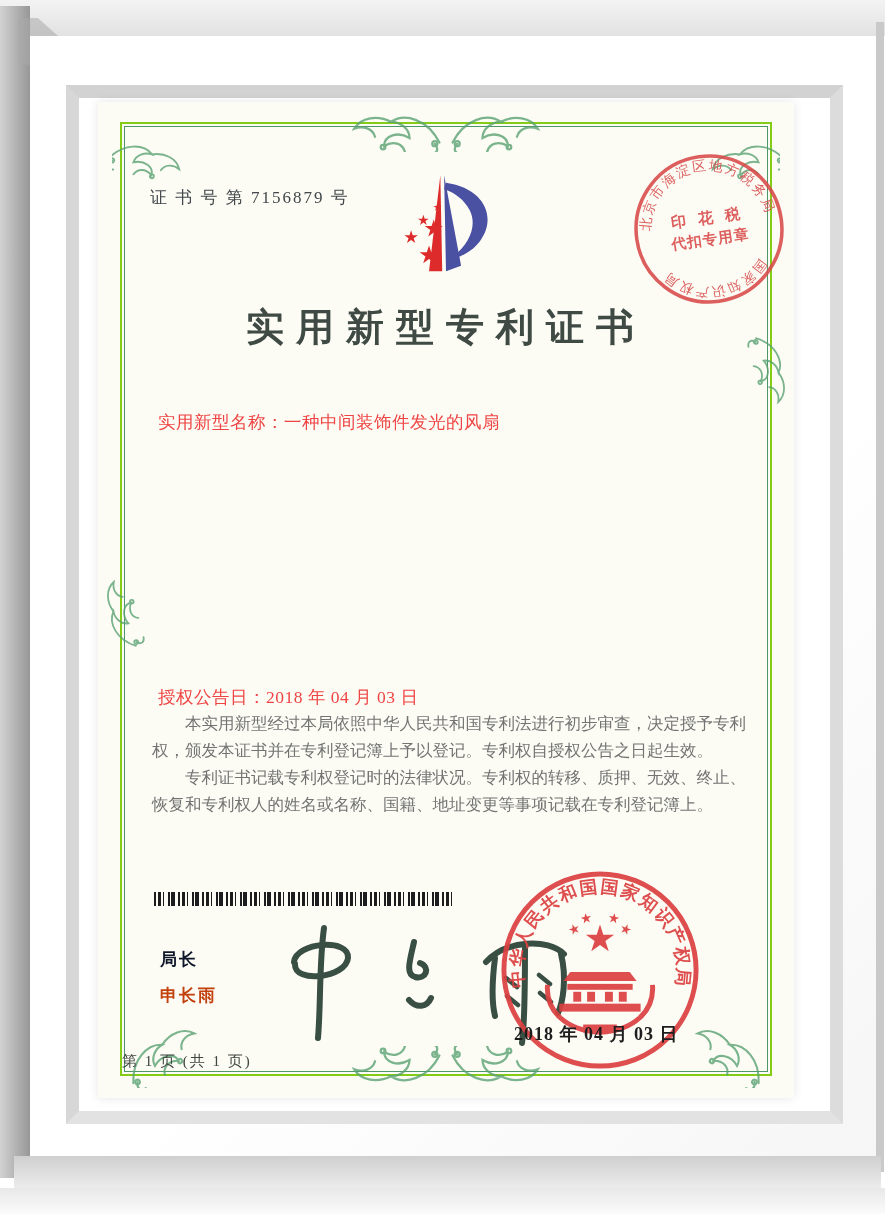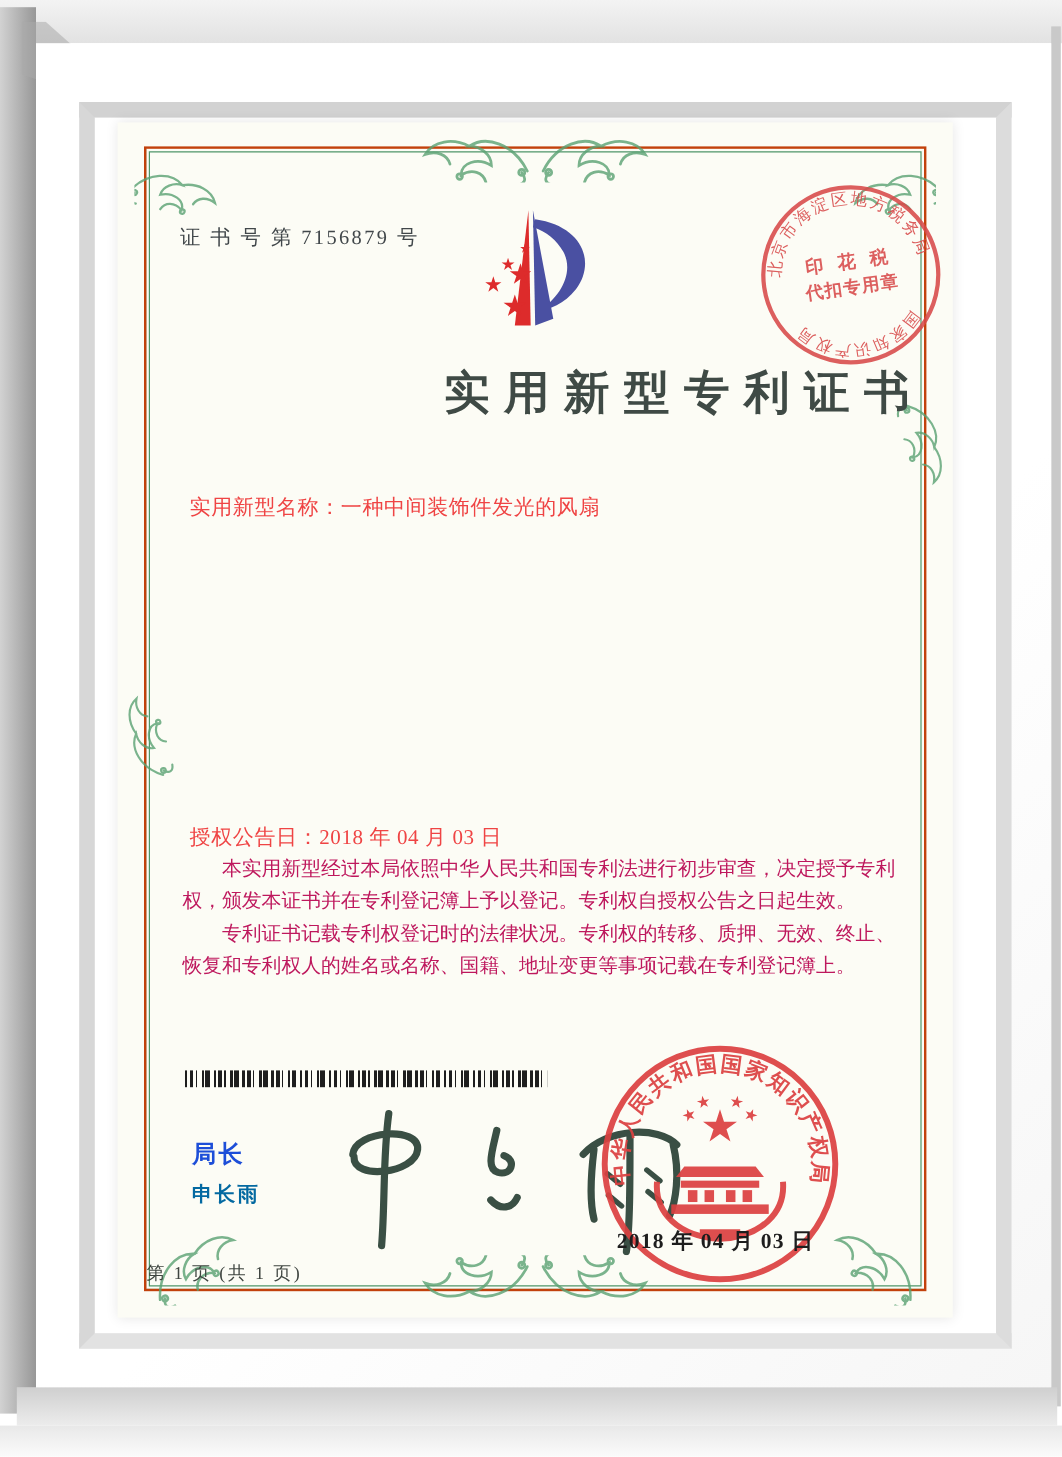--- a/index.html
+++ b/index.html
@@ -20,46 +20,46 @@
   .wall-bottom{position:absolute;left:0;right:0;bottom:0;height:26px;
     background:linear-gradient(#e8e8e8,#fbfbfb);}
   .frame-face{position:absolute;left:30px;top:36px;right:9px;bottom:58px;
     background:linear-gradient(135deg,#ffffff 60%,#f6f6f6);}
   .frame-bevel{position:absolute;left:66px;top:85px;right:42px;bottom:90px;
     border:13px solid;border-color:#d2d2d2 #dcdcdc #e2e2e2 #d7d7d7;background:#ffffff;}
   
   .paper{position:absolute;left:98px;top:102px;width:696px;height:996px;
     background:#fcfcf5;box-shadow:0 0 10px rgba(0,0,0,.10);}
   .green-border{position:absolute;inset:20px 22px 22px 22px;
-    border:2px solid #c2410c;
+    border:2px solid #84cc16;
     box-shadow:inset 0 0 0 2px #fbfcf5, inset 0 0 0 3px #4e9568;padding-left:32px;}
   
   .orn{position:absolute;pointer-events:none;opacity:.8;}
   
   .cert-no{position:absolute;left:28px;top:62px;font-size:17px;color:#41474a;letter-spacing:2px;}
   .logo{position:absolute;left:50%;transform:translateX(-50%);top:42px;width:132px;height:122px;}
   .tax-stamp{position:absolute;right:-20px;top:24px;width:162px;height:162px;transform:rotate(-8deg);opacity:.88;}
-  .title{position:absolute;left:0;right:0;top:178px;text-align:right;
+  .title{position:absolute;left:0;right:0;top:178px;text-align:center;
     font-size:38px;font-weight:700;letter-spacing:12px;color:#3f4a45;}
   .field{position:absolute;left:36px;right:26px;font-size:17.5px;color:#ef4444;letter-spacing:.5px;white-space:nowrap;}
   .f0{top:286px}.f1{top:341px}.f2{top:396px}.f3{top:451px}.f4{top:506px}.f5{top:561px}
   .paras{position:absolute;left:30px;right:24px;top:586px;}
   .paras p{margin:0;text-indent:2em;font-size:16.5px;line-height:27px;
-    color:#be185d;text-align:justify;}
+    color:#737373;text-align:justify;}
   .barcode{position:absolute;left:32px;top:768px;width:302px;height:14px;
     background:repeating-linear-gradient(90deg,
       #1d1d1d 0 2px,#fcfcf5 2px 4px,#1d1d1d 4px 7px,#fcfcf5 7px 9px,
       #1d1d1d 9px 10px,#fcfcf5 10px 14px,#1d1d1d 14px 16px,#fcfcf5 16px 17px,
       #1d1d1d 17px 21px,#fcfcf5 21px 24px);}
   .signer-title{position:absolute;left:38px;top:824px;
     font-family:"Liberation Sans","DejaVu Sans",sans-serif;
-    font-size:20px;font-weight:700;color:#1d4ed8;letter-spacing:2px;}
+    font-size:17px;font-weight:700;color:#0f172a;letter-spacing:2px;}
   .signer-name{position:absolute;left:38px;top:860px;
     font-family:"Liberation Sans","DejaVu Sans",sans-serif;
-    font-size:17px;font-weight:700;color:#0369a1;letter-spacing:2px;}
+    font-size:17px;font-weight:700;color:#c2410c;letter-spacing:2px;}
   .signature{position:absolute;left:140px;top:792px;width:330px;height:130px;}
   .seal{position:absolute;left:374px;top:742px;width:208px;height:208px;opacity:.92;}
   .seal-date{position:absolute;left:392px;top:898px;font-size:18px;font-weight:700;
     color:#1d1d1d;letter-spacing:1px;z-index:5;}
   .footer{position:absolute;left:0;right:0;top:928px;text-align:left;
     font-size:15px;color:#3f4540;letter-spacing:2px;}
   svg text{font-family:"Liberation Serif","DejaVu Serif",serif;}
 </style>
 </head>
 <body>

